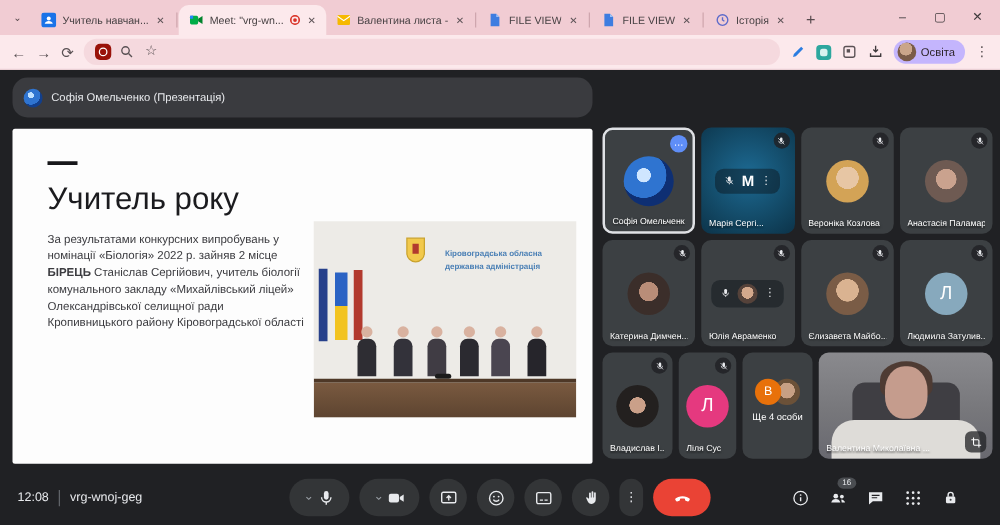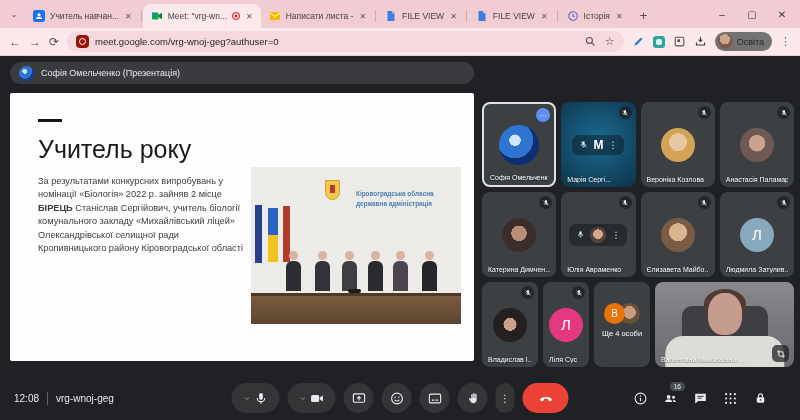--- a/index.html
+++ b/index.html
@@ -33,33 +33,33 @@
   .recbadge { width:13px; height:13px; border-radius:4px; background:#991209; display:flex;
               align-items:center; justify-content:center; flex:none; }
   .recbadge i { width:7px; height:7px; border-radius:50%; border:1.6px solid #fff; display:block; }
   .url { font-size:9.5px; color:#2b2326; white-space:nowrap; overflow:hidden; flex:1; }
   .omni-icons { display:flex; gap:8px; align-items:center; }
   .tico { width:13px; height:13px; display:block; }
   .star { font-size:11px; color:#5a5154; line-height:1; }
   .extsq { width:12px; height:12px; border-radius:3px; background:#2da79e; position:relative; }
   .extsq::after { content:""; position:absolute; left:3px; top:3px; width:6px; height:6px;
                   border-radius:2px; background:#d9f2ef; }
-  .profile { display:flex; align-items:center; gap:4px; background:#737373; border-radius:11px;
+  .profile { display:flex; align-items:center; gap:4px; background:#c4b5fd; border-radius:11px;
              padding:2px 8px 2px 3px; }
   .pav { width:15px; height:15px; border-radius:50%;
          background:radial-gradient(circle at 45% 35%, #caa58a 0 40%, #7a5b48 41% 100%); }
   .profile span { font-size:9px; color:#2b2326; }
   .menu3 { font-size:11px; color:#5a5154; }
 
   
   .meet { position:absolute; top:56px; left:0; right:0; bottom:0; background:#202124;
           display:flex; flex-direction:column; }
   .main { flex:1; display:flex; padding:6px 6px 0 10px; gap:8px; min-height:0; }
   .stage { width:464px; flex:none; display:flex; flex-direction:column; }
-  .banner { height:22px; background:#3a3b3f; border-radius:12px; display:flex; align-items:center;
+  .banner { height:32px; background:#3a3b3f; border-radius:12px; display:flex; align-items:center;
             gap:7px; padding:0 9px; margin-bottom:9px; }
   .globe { width:15px; height:15px; border-radius:50%;
            background:radial-gradient(circle at 38% 35%, #bfe0ff 0 18%, #2f74d0 19% 55%, #123f8c 56% 100%); }
   .banner span { font-size:9px; color:#e8eaed; }
 
   .slide { height:268px; background:#fdfdfd; border-radius:2px; position:relative;
            padding:26px 14px 0 28px; }
   .dash { width:24px; height:3px; background:#17171a; margin-bottom:13px; }
   .slide h1 { font-size:25px; font-weight:400; color:#1b1b1e; margin-bottom:11px; }
   .sbody { width:208px; font-size:9.2px; line-height:1.46; color:#3c3c40; }
@@ -189,21 +189,21 @@
       <span class="tab-label">Meet: "vrg-wn...</span>
       <span class="recdot"></span>
       <span class="tab-close">✕</span>
     </div>
 
     <div class="tab">
       <svg class="fav" viewBox="0 0 24 24">
           <rect x="2" y="4" width="20" height="16" rx="2" fill="#f6b900"></rect>
           <path d="M2 6l10 7L22 6" stroke="#fff" stroke-width="1.8" fill="none"></path>
         </svg>
-      <span class="tab-label">Написати листа -</span>
+      <span class="tab-label">Валентина листа -</span>
       <span class="tab-close">✕</span>
     </div>
     <div class="tabdiv"></div>
 
     <div class="tab">
       <svg class="fav" viewBox="0 0 24 24">
           <path d="M5 2h9l5 5v15H5z" fill="#3e7de0"></path>
           <path d="M14 2v5h5z" fill="#9ec1f5"></path>
         </svg>
       <span class="tab-label">FILE VIEW</span>
@@ -241,21 +241,20 @@
 
   <div class="toolbar">
     <span class="navbtn">←</span>
     <span class="navbtn">→</span>
     <span class="navbtn">⟳</span>
 
     <div class="omnibox">
       <span class="recbadge">
           <i></i>
         </span>
-      <span class="url">meet.google.com/vrg-wnoj-geg?authuser=0</span>
       <span class="omni-icons">
         <svg class="tico" viewBox="0 0 24 24">
             <circle cx="10" cy="10" r="5.5" fill="none" stroke="#5a5154" stroke-width="2"></circle>
             <path d="M14.5 14.5L19.5 19.5" stroke="#5a5154" stroke-width="2"></path>
           </svg>
         <span class="star">☆</span>
       </span>
     </div>
 
     <svg class="tico" viewBox="0 0 24 24">

